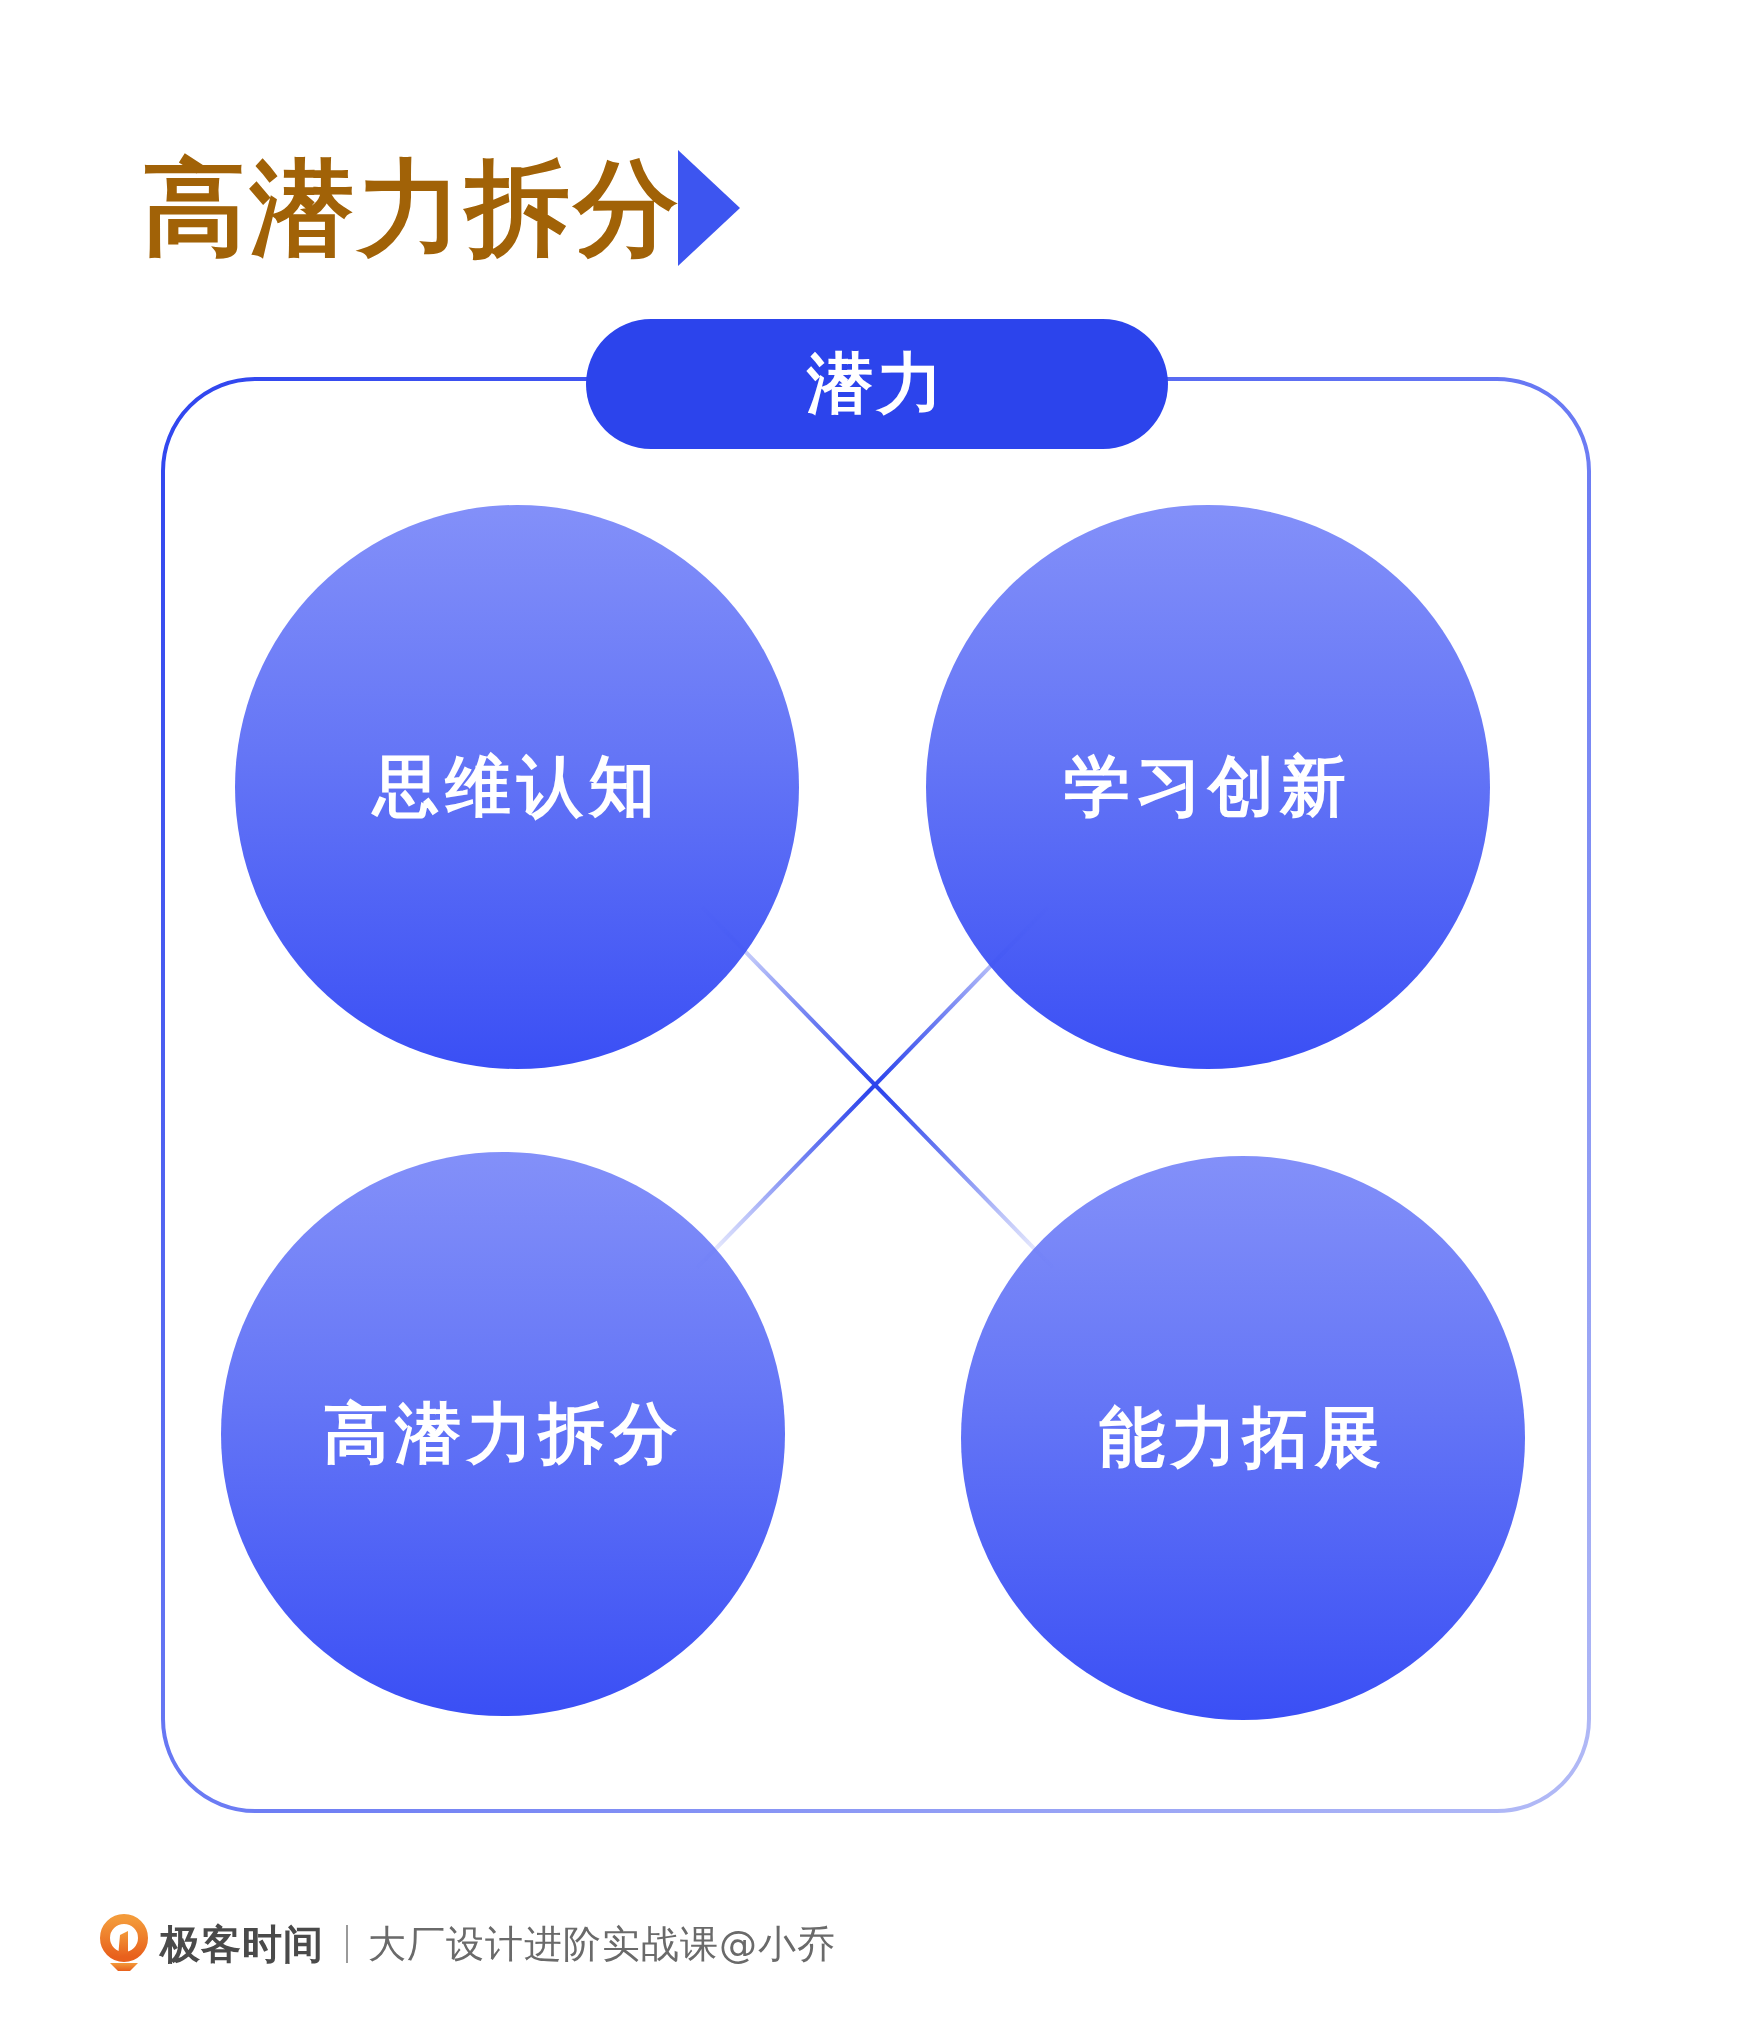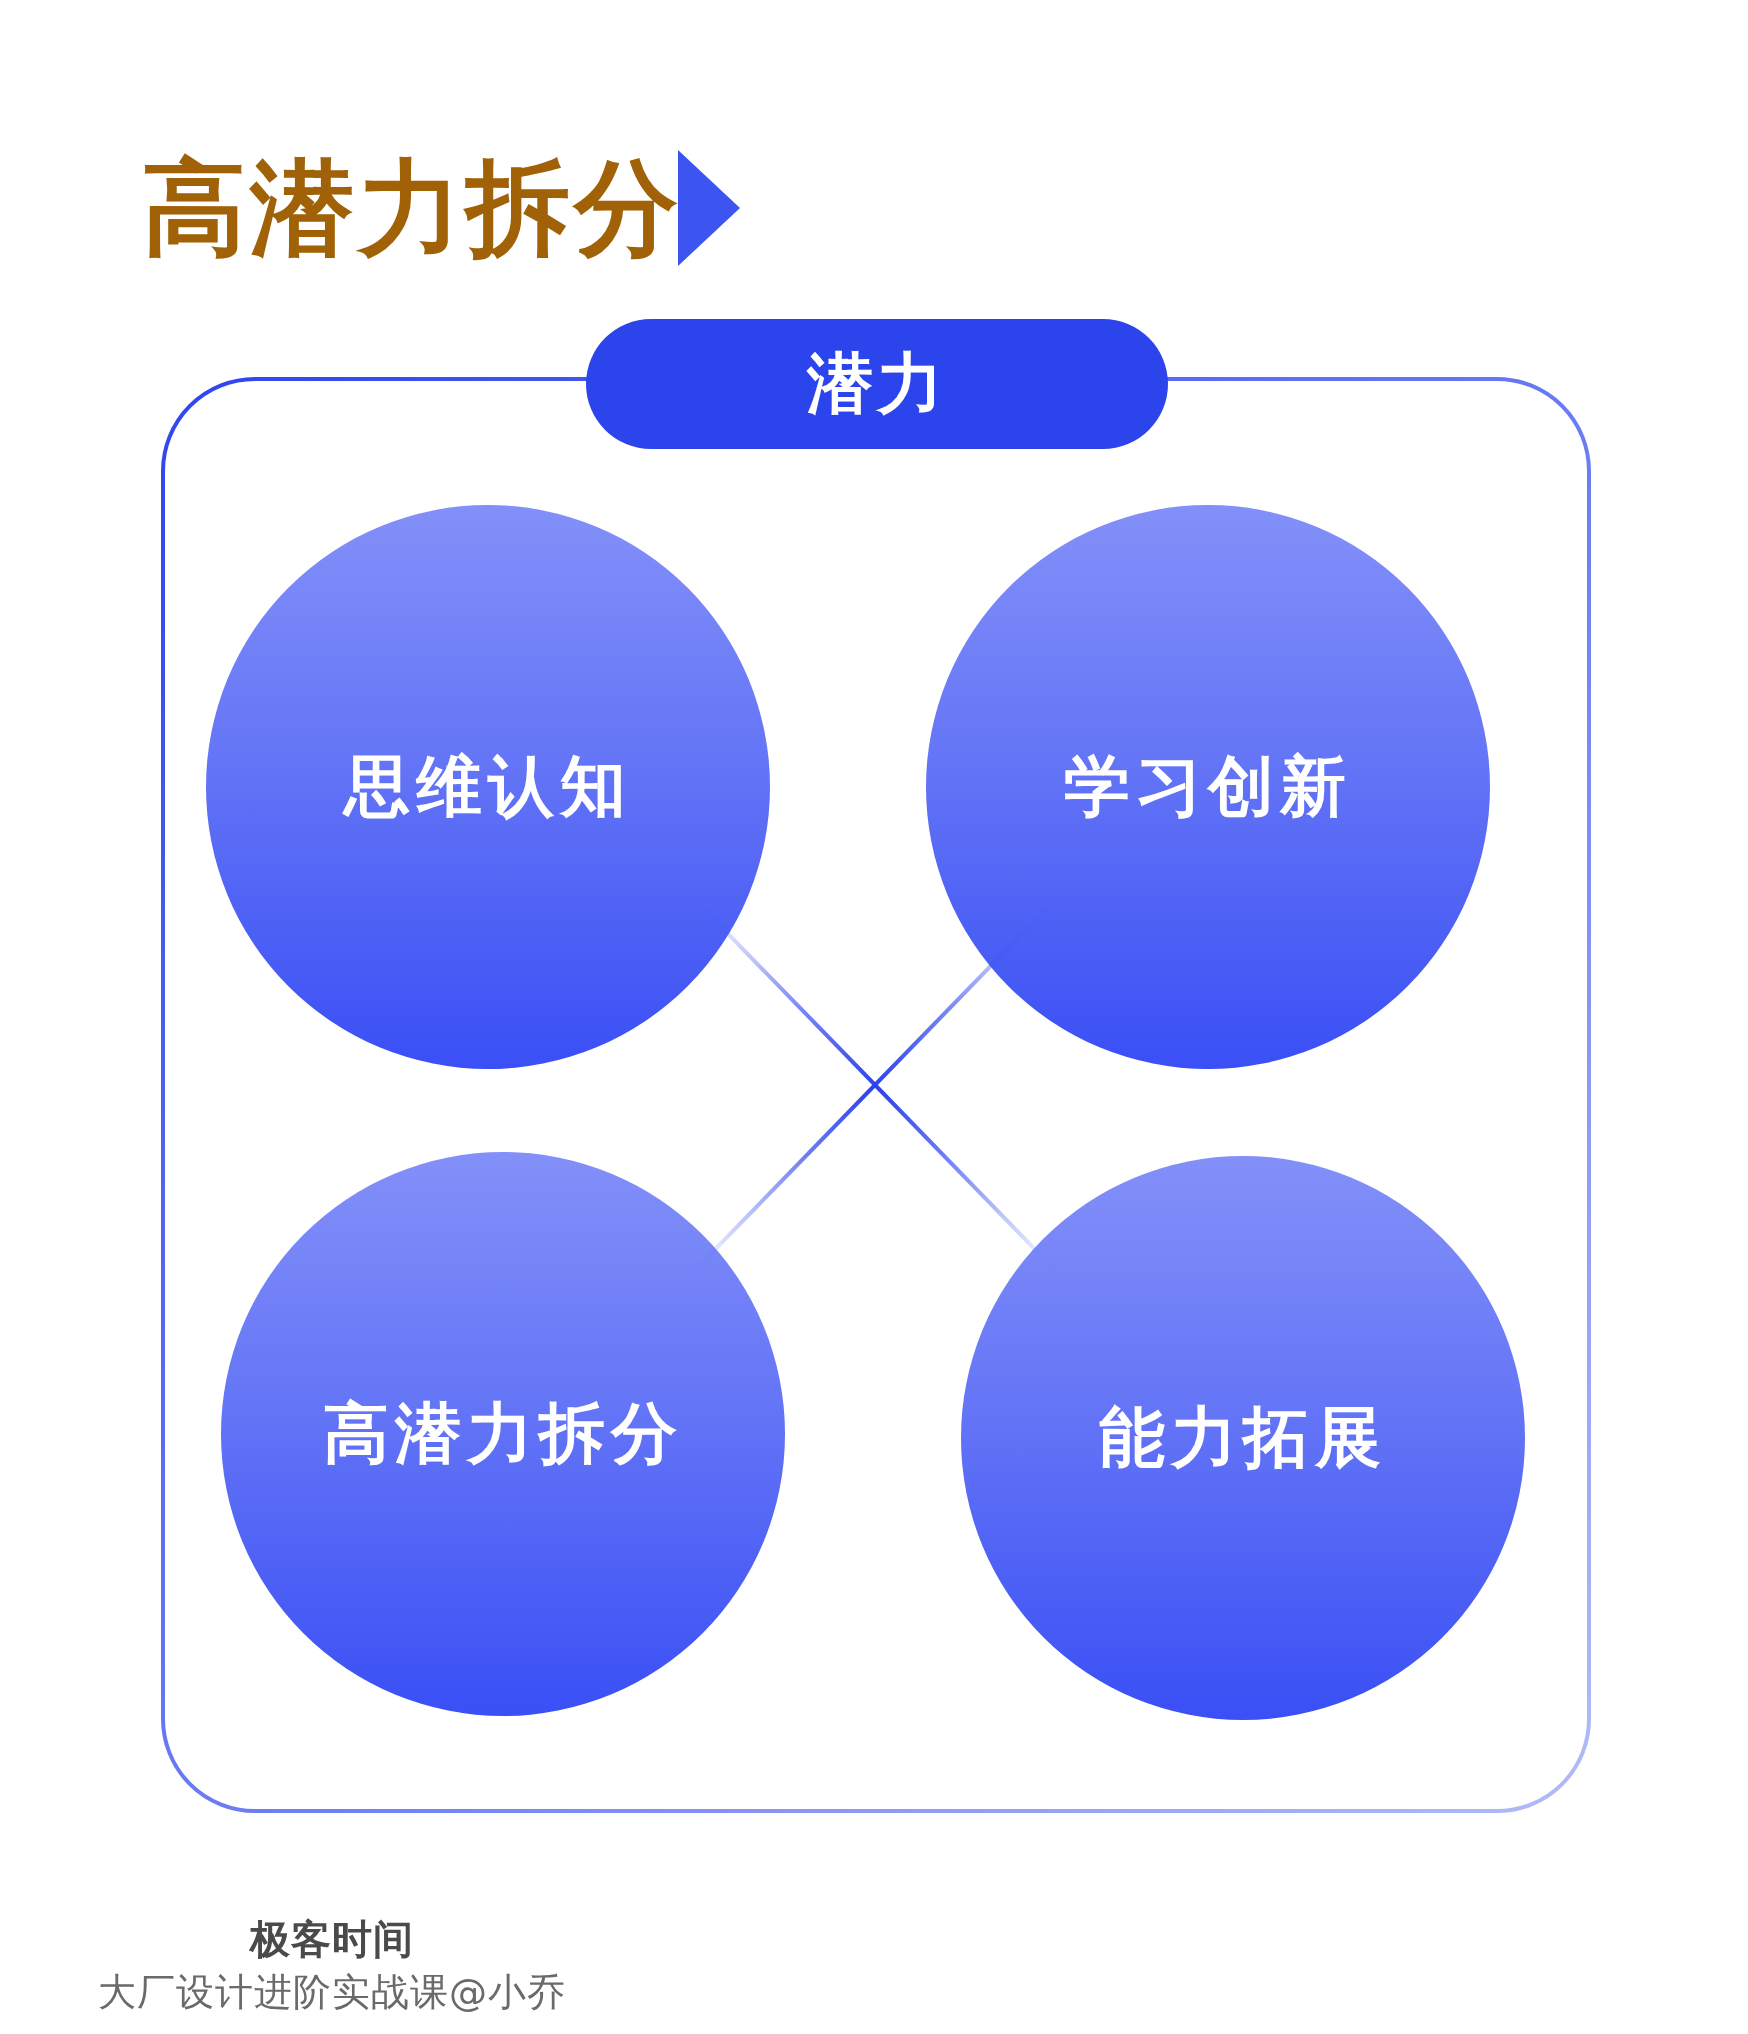--- a/index.html
+++ b/index.html
@@ -12,25 +12,25 @@
            border-left:62px solid #3d55f0; }
   .frame { position:absolute; left:0; top:0; width:1748px; height:2034px; }
   .pill { position:absolute; left:586px; top:312px; width:582px; height:130px;
           border-radius:65px; background:#2c44ec; display:flex; align-items:center;
           justify-content:center; color:#ffffff; font-size:66px; font-weight:bold;
           letter-spacing:4px;margin-top:7px; }
   .circle { position:absolute; width:564px; height:564px; border-radius:50%;
             background:linear-gradient(to bottom, #8390f9 0%, #6475f6 45%, #3a4ff5 100%);
             display:flex; align-items:center; justify-content:center; color:#ffffff;
             font-size:66px; font-weight:bold; letter-spacing:6px; }
-  .c1 { left:206px; top:505px; }
+  .c1 { left:235px; top:505px; }
   .c2 { left:926px; top:505px;font-family:Liberation Serif, serif; }
   .c3 { left:221px; top:1152px; }
   .c4 { left:961px; top:1156px; }
-  .footer { position:absolute; left:98px; top:1912px; height:64px; display:flex; align-items:center;flex-direction:column; }
+  .footer { position:absolute; left:98px; top:1912px; height:64px; display:flex; align-items:center; }
   .logo { width:52px; height:62px; margin-right:10px; }
   .brand { font-size:40px; font-weight:bold; color:#4a4a4a; letter-spacing:1px; }
   .sep { width:2px; height:38px; background:#9a9a9a; margin:0 20px 0 22px; }
   .course { font-size:38px; color:#6a6a6a; letter-spacing:1px; }
 </style>
 </head>
 <body>
 
 <div class="title">高潜力拆分</div>
 <div class="title-arrow"></div>

